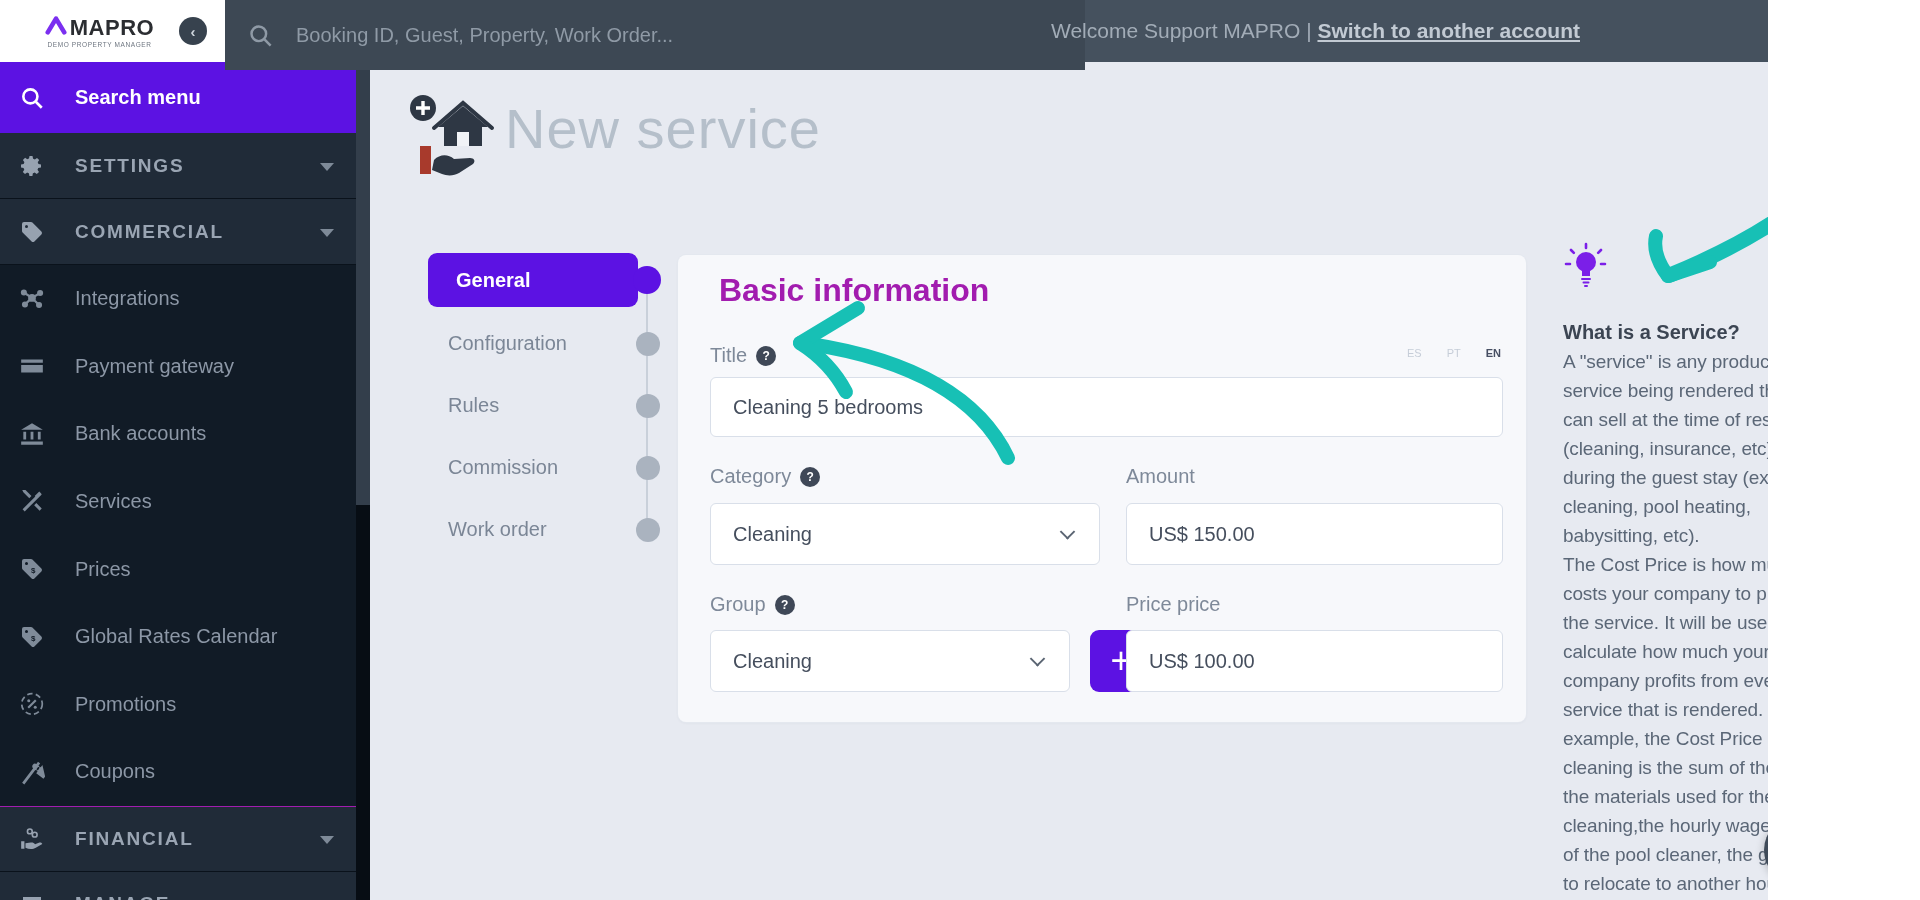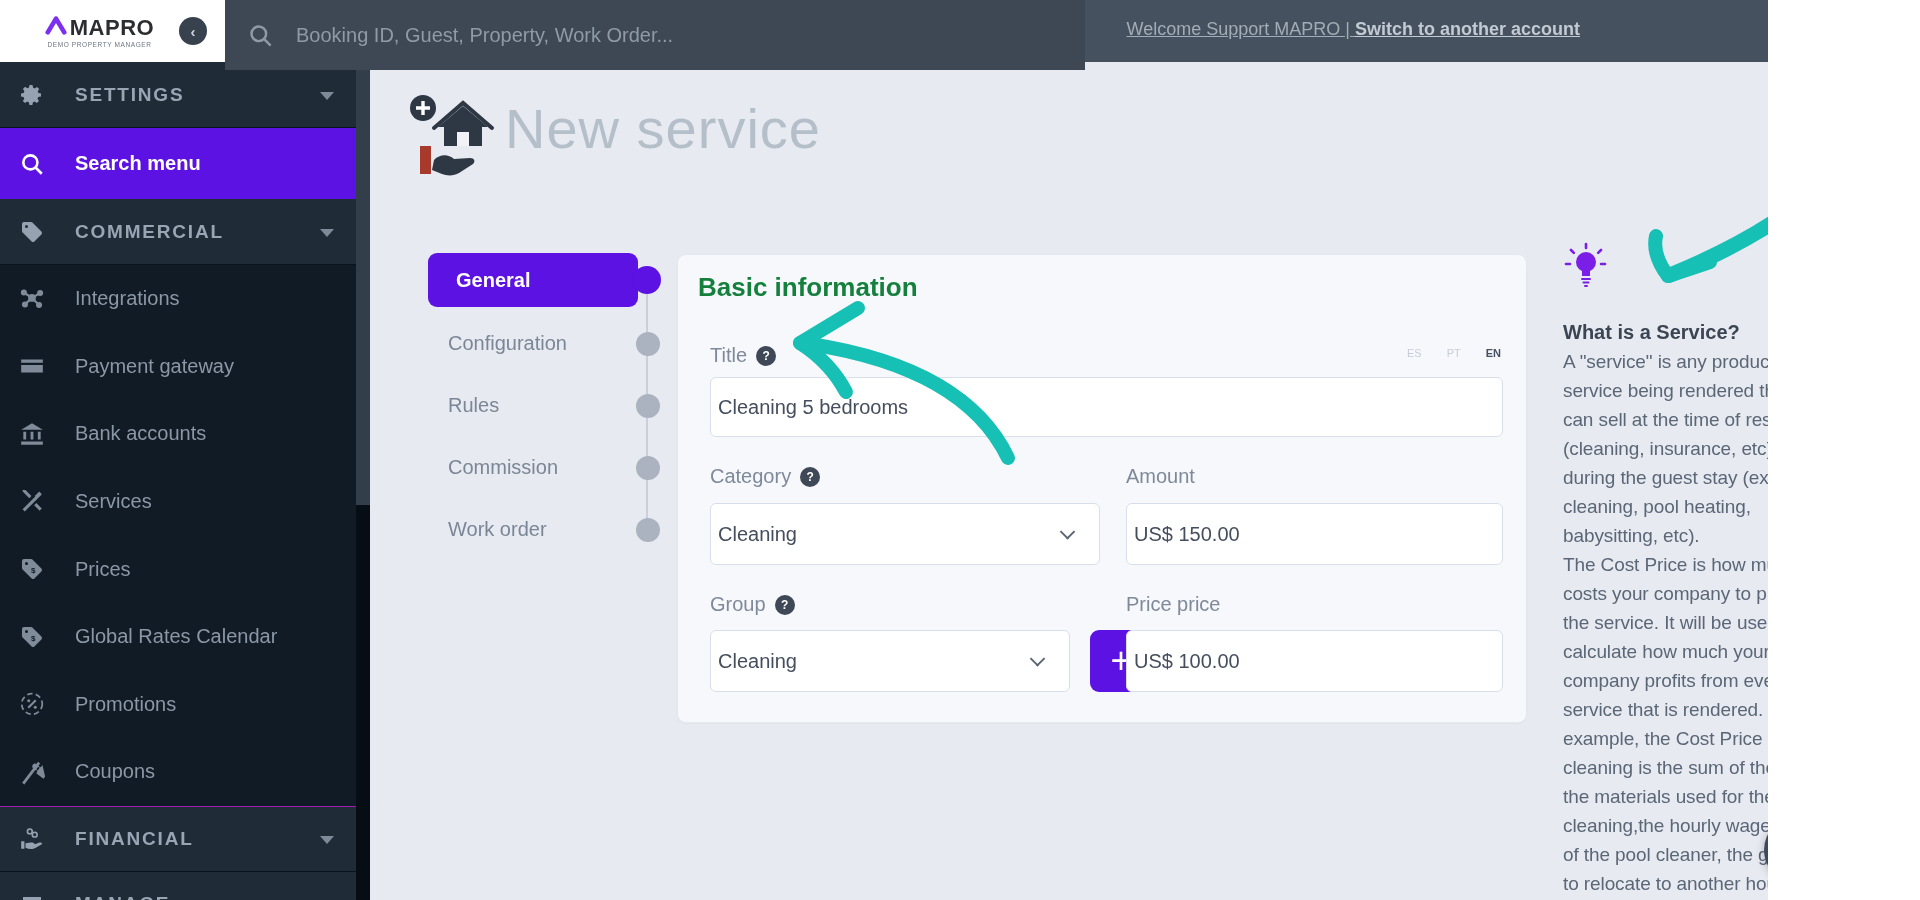--- a/index.html
+++ b/index.html
@@ -11,21 +11,21 @@
   .logo-panel { position:absolute; left:0; top:0; width:225px; height:62px; background:#ffffff; display:flex; align-items:center; justify-content:center; z-index:31; }
   .logo-inner { display:flex; flex-direction:column; align-items:center; margin-right:26px; }
   .logo-row { display:flex; align-items:flex-end; gap:3px; }
   .logo-brand { font-size:22px; font-weight:800; color:#2b2d31; letter-spacing:0.5px; line-height:22px; }
   .logo-tagline { font-size:6.5px; color:#6e7680; letter-spacing:0.6px; margin-top:2px; }
   .collapse-btn { position:absolute; left:179px; top:17px; width:28px; height:28px; border-radius:50%; background:#37424e; color:#cdd4db; display:flex; align-items:center; justify-content:center; font-size:15px; font-weight:bold; z-index:33; }
   .search-panel { position:absolute; left:225px; top:0; width:860px; height:70px; background:#3d4854; z-index:32; display:flex; align-items:center; }
   .search-panel svg { margin-left:22px; }
   .search-input { flex:1; height:70px; background:transparent; border:none; outline:none; color:#99a4b0; font-size:20px; padding-left:22px; font-family:"Liberation Sans", sans-serif; }
   .search-input::placeholder { color:#8f9aa6; opacity:1; }
-  .welcome { position:absolute; right:188px; top:19px; font-size:18px; color:#a2acb7; z-index:32; white-space:nowrap;text-decoration:underline; }
+  .welcome { position:absolute; right:188px; top:19px; font-size:21px; color:#a2acb7; z-index:32; white-space:nowrap; }
   .welcome a { color:#c2cad3; font-weight:bold; text-decoration:underline; }
   .hdr-icon { position:absolute; top:16px; width:32px; height:32px; display:flex; align-items:center; justify-content:center; z-index:32; color:#97a2ae; }
   .hdr-gear { left:1770px; } .hdr-bell { left:1839px; } .hdr-logout { left:1896px; }
 
   
   .sidebar { position:absolute; left:0; top:62px; width:356px; height:838px; background:#111b26; z-index:10; }
   .sb-scroll { position:absolute; left:356px; top:62px; width:14px; height:838px; background:#070d14; z-index:10; }
   .sb-thumb { position:absolute; left:0; top:0; width:14px; height:443px; background:#333e4b; }
   .sb-row { display:flex; align-items:center; height:67.6px; cursor:pointer; }
   .sb-row .ic { width:40px; margin-left:12px; display:flex; justify-content:center; color:#7f8b99; flex:none; }
@@ -45,27 +45,27 @@
   
   .stepper { position:absolute; left:428px; top:253px; width:250px; height:320px; z-index:3; }
   .step-line { position:absolute; left:646px; top:280px; width:2px; height:250px; background:#c9d0da; z-index:3; }
   .step-active { position:absolute; left:0; top:0; width:210px; height:54px; background:#5c12e3; border-radius:9px; color:#ffffff; font-size:20px; font-weight:bold; display:flex; align-items:center; padding-left:28px; cursor:pointer; }
   .dot-active { position:absolute; left:205px; top:13px; width:28px; height:28px; border-radius:50%; background:#5c12e3; z-index:4; }
   .step-label { position:absolute; left:20px; width:170px; font-size:20px; color:#7b8696; cursor:pointer; }
   .dot { position:absolute; left:208px; width:24px; height:24px; border-radius:50%; background:#aab3bf; z-index:4; }
 
   
   .card { position:absolute; left:678px; top:255px; width:848px; height:467px; background:#f7f8fb; border-radius:8px; box-shadow:0 0 0 1px #e4e8ef, 0 1px 3px rgba(40,50,70,.06); z-index:2; }
-  .card h2 { position:absolute; left:20px; top:17px; font-size:26px; font-weight:bold; color:#15803d; }
+  .card h2 { position:absolute; left:41px; top:17px; font-size:32px; font-weight:bold; color:#a21caf; }
   .f-label { position:absolute; font-size:20px; color:#7e8999; display:flex; align-items:center; gap:9px; }
   .q-badge { width:20px; height:20px; border-radius:50%; background:#3f4857; color:#ffffff; font-size:12px; font-weight:bold; display:flex; align-items:center; justify-content:center; cursor:pointer; }
   .langs { position:absolute; right:25px; top:92px; display:flex; gap:25px; font-size:11px; }
   .langs span { color:#c6cdd8; cursor:pointer; }
   .langs .active { color:#474f63; font-weight:bold; }
-  .inp { position:absolute; background:#ffffff; border:1px solid #d9dfe9; border-radius:6px; height:62px; display:flex; align-items:center; padding-left:7px; font-size:20px; color:#454e5d; cursor:text; }
+  .inp { position:absolute; background:#ffffff; border:1px solid #d9dfe9; border-radius:6px; height:62px; display:flex; align-items:center; padding-left:22px; font-size:20px; color:#454e5d; cursor:text; }
   .sel { cursor:pointer; }
   .chev { position:absolute; right:26px; top:50%; width:11px; height:11px; border-right:2px solid #5a6472; border-bottom:2px solid #5a6472; transform:translateY(-70%) rotate(45deg); }
   .add-btn { position:absolute; left:412px; top:375px; width:62px; height:62px; background:#5c12e3; border:none; border-radius:9px; color:#ffffff; font-size:36px; font-weight:300; display:flex; align-items:center; justify-content:center; cursor:pointer; }
 
   
   .help-col { position:absolute; left:1563px; top:240px; width:282px; z-index:2; }
   .help-col h3 { font-size:20px; font-weight:bold; color:#3c4553; line-height:29px; }
   .help-col p { font-size:19px; color:#5b6777; line-height:29px; letter-spacing:-0.1px; }
   .help-title1 { margin-top:20px; }
   .help-title2 { margin-top:16px; }
@@ -122,38 +122,38 @@
       </svg>
   </div>
   <div class="hdr-icon hdr-logout">
     <svg width="30" height="28" viewBox="0 0 24 24" fill="currentColor">
         <path d="M4 3h10v18H4zM15 10h6v4h-6z"></path>
         <path d="M19 8l4 4-4 4z"></path>
       </svg>
   </div>
 
   <div class="sidebar">
-    <div class="sb-row sb-section">
-      <span class="ic">
-          <svg width="24" height="24" viewBox="0 0 24 24" fill="currentColor">
-            <path d="M12 8a4 4 0 100 8 4 4 0 000-8zm9 5.5v-3l-2.6-.5a6.7 6.7 0 00-.7-1.7l1.5-2.2-2.2-2.2-2.2 1.5c-.5-.3-1.1-.5-1.7-.7L12.5 2h-3l-.5 2.6c-.6.2-1.2.4-1.7.7L5.1 3.8 2.9 6l1.5 2.2c-.3.5-.5 1.1-.7 1.7L1 10.5v3l2.6.5c.2.6.4 1.2.7 1.7l-1.5 2.2 2.2 2.2 2.2-1.5c.5.3 1.1.5 1.7.7l.5 2.7h3l.5-2.7c.6-.2 1.2-.4 1.7-.7l2.2 1.5 2.2-2.2-1.5-2.2c.3-.5.5-1.1.7-1.7l2.6-.5z"></path>
-          </svg>
-        </span>
-      <span class="lbl">SETTINGS</span>
-      <span class="caret"></span>
-    </div>
-
     <div class="sb-row sb-search">
       <span class="ic">
           <svg width="26" height="26" viewBox="0 0 24 24" fill="none" stroke="currentColor" stroke-width="2.4">
             <circle cx="10.5" cy="10.5" r="6.5"></circle>
             <line x1="15.5" y1="15.5" x2="21" y2="21"></line>
           </svg>
         </span>
       <span class="lbl">Search menu</span>
+    </div>
+
+    <div class="sb-row sb-section">
+      <span class="ic">
+          <svg width="24" height="24" viewBox="0 0 24 24" fill="currentColor">
+            <path d="M12 8a4 4 0 100 8 4 4 0 000-8zm9 5.5v-3l-2.6-.5a6.7 6.7 0 00-.7-1.7l1.5-2.2-2.2-2.2-2.2 1.5c-.5-.3-1.1-.5-1.7-.7L12.5 2h-3l-.5 2.6c-.6.2-1.2.4-1.7.7L5.1 3.8 2.9 6l1.5 2.2c-.3.5-.5 1.1-.7 1.7L1 10.5v3l2.6.5c.2.6.4 1.2.7 1.7l-1.5 2.2 2.2 2.2 2.2-1.5c.5.3 1.1.5 1.7.7l.5 2.7h3l.5-2.7c.6-.2 1.2-.4 1.7-.7l2.2 1.5 2.2-2.2-1.5-2.2c.3-.5.5-1.1.7-1.7l2.6-.5z"></path>
+          </svg>
+        </span>
+      <span class="lbl">SETTINGS</span>
+      <span class="caret"></span>
     </div>
 
     <div class="sb-row sb-section">
       <span class="ic">
           <svg width="24" height="24" viewBox="0 0 24 24" fill="currentColor">
             <path d="M21.4 11.6l-9-9A2 2 0 0011 2H4a2 2 0 00-2 2v7c0 .5.2 1 .6 1.4l9 9a2 2 0 002.8 0l7-7a2 2 0 000-2.8zM6.5 8A1.5 1.5 0 118 6.5 1.5 1.5 0 016.5 8z"></path>
           </svg>
         </span>
       <span class="lbl">COMMERCIAL</span>
       <span class="caret"></span>

